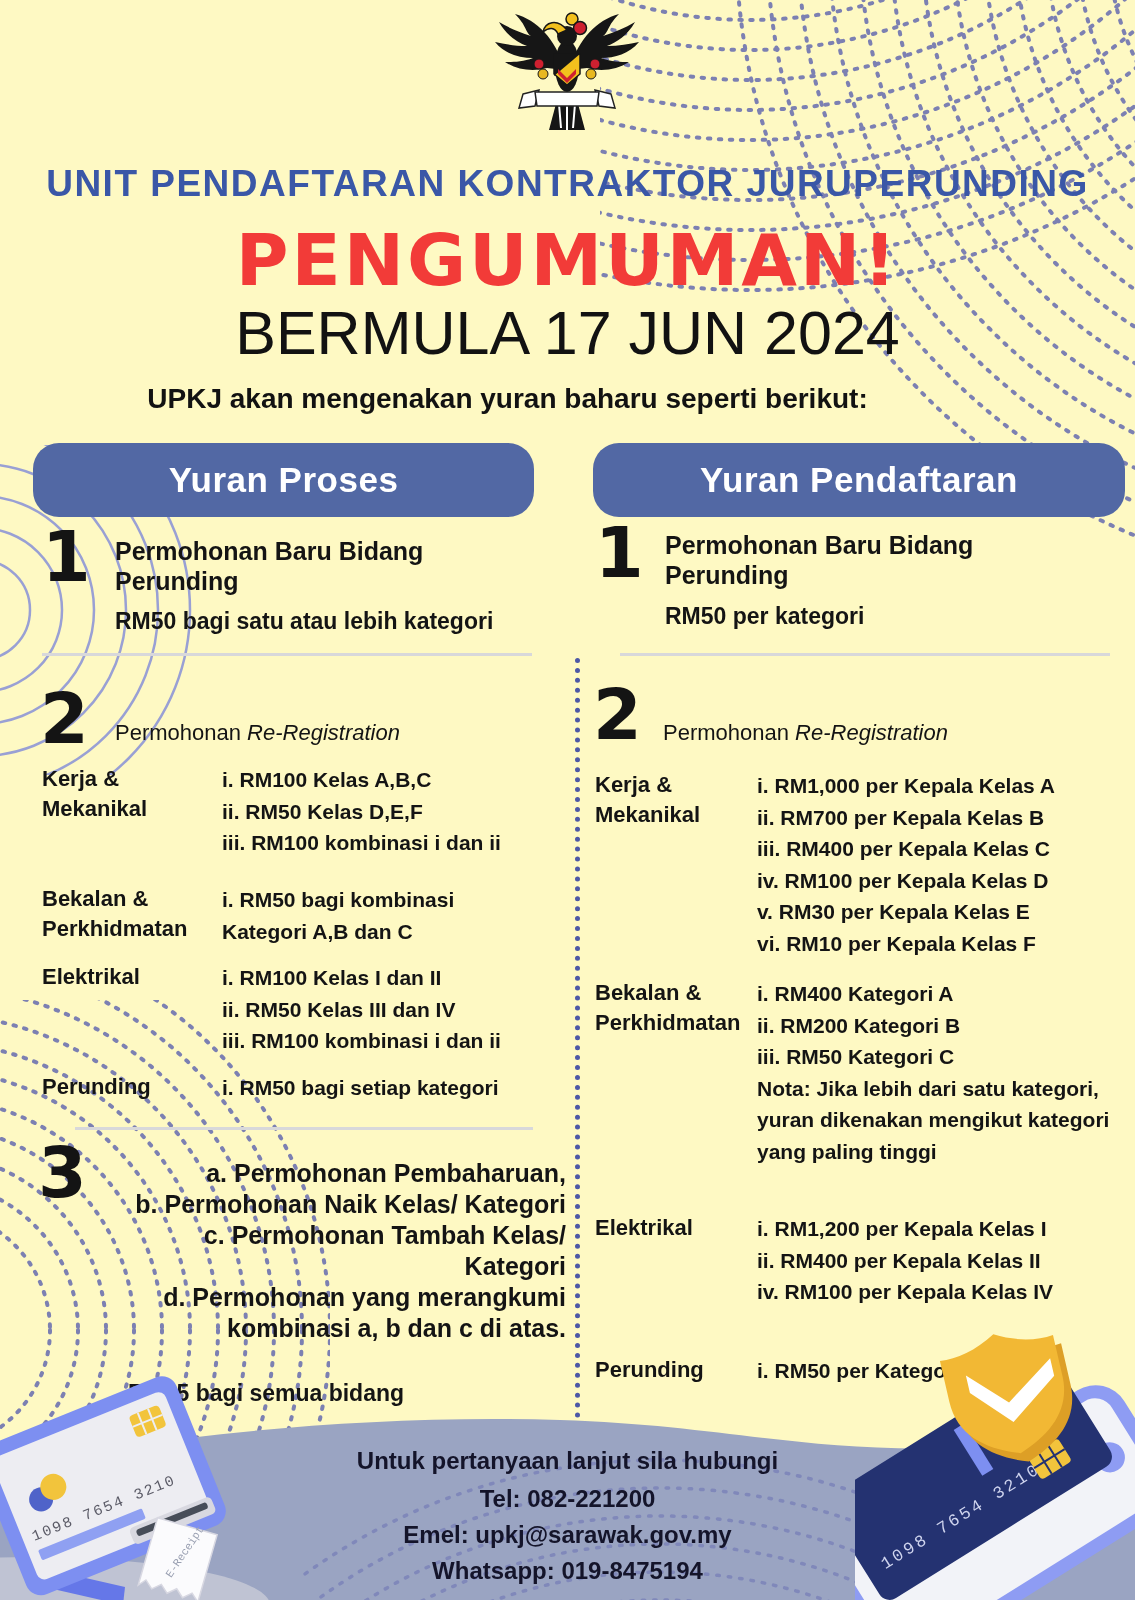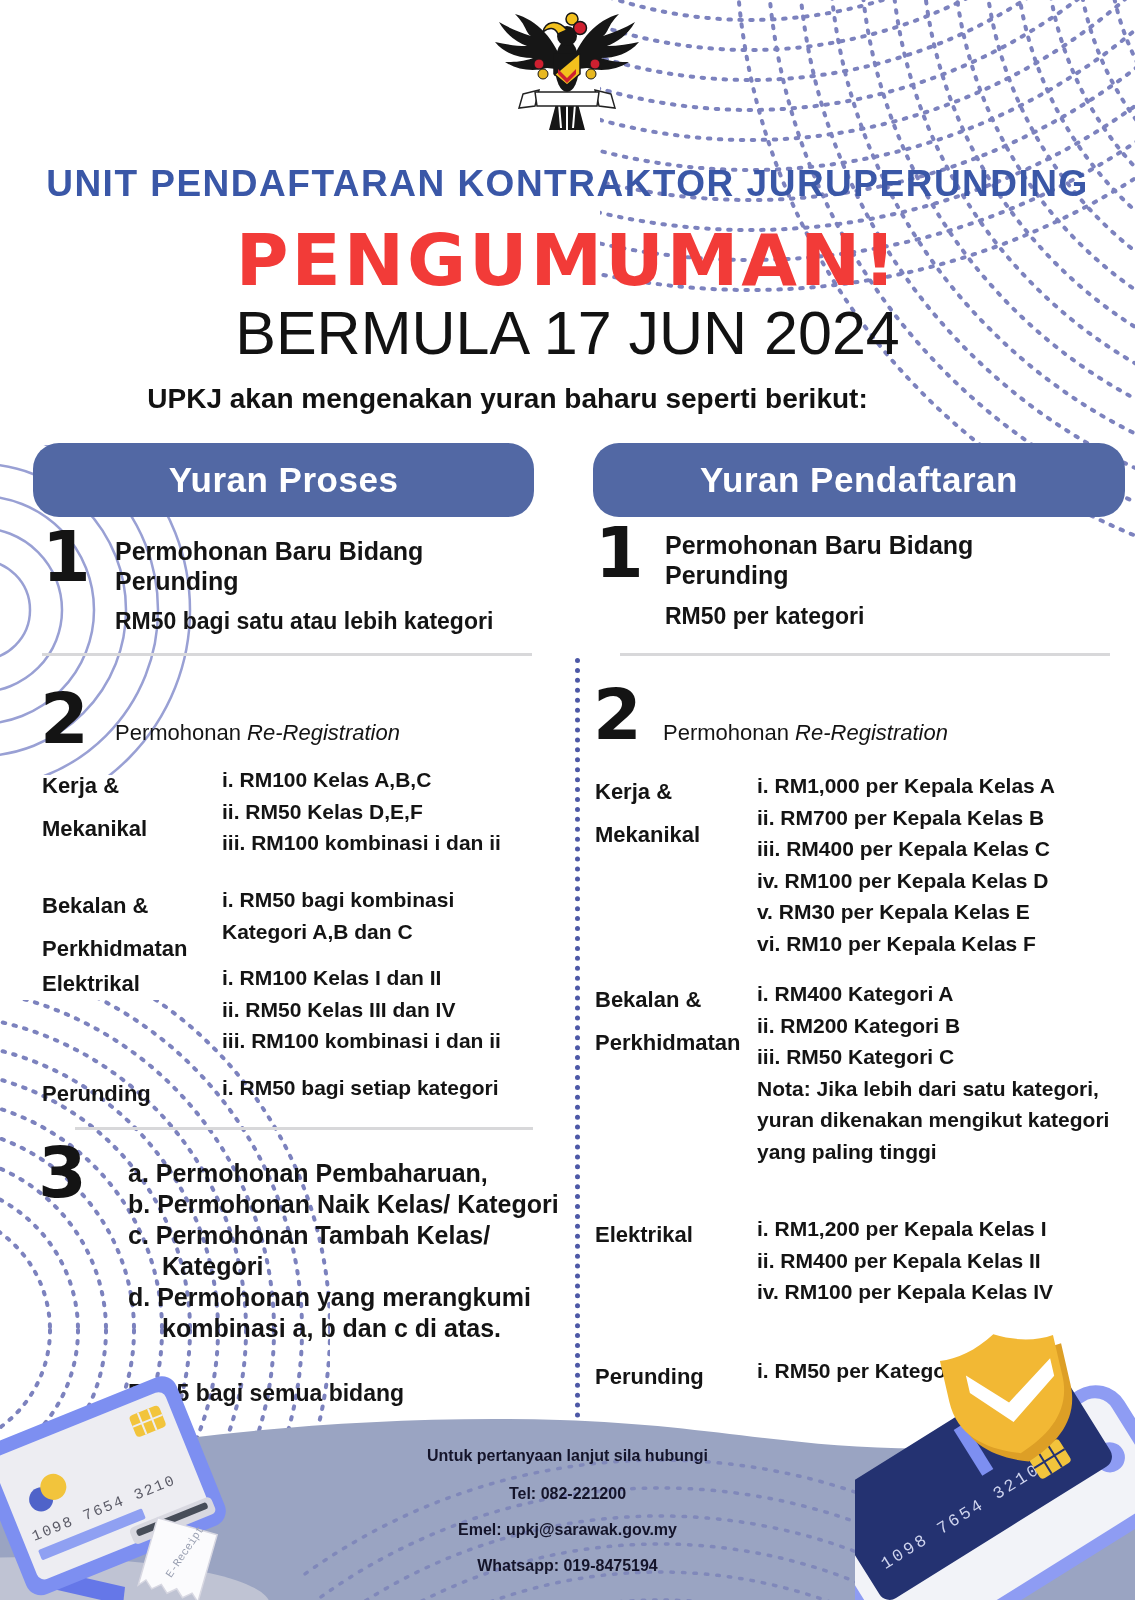--- a/index.html
+++ b/index.html
@@ -1,18 +1,18 @@
 <!DOCTYPE html>
 <html style="--band_blue: #5268a4; --org_blue: #3a57a7; --alert_red: #f23b38; --footer_band: #9aa4c2; --dots_indigo: #5c63ae; --card_navy: #243271; --periwinkle: #7d8ff1; --accent_yellow: #f2c43c;"><head>
 <meta charset="utf-8">
 <style>
   html,body{margin:0;padding:0;background:#e8e8ea;}
   #poster{
     position:relative;width:1135px;height:1600px;margin:0 auto;
-    background:#ffffff;overflow:hidden;
+    background:#fef9c3;overflow:hidden;
     font-family:"Liberation Sans","DejaVu Sans",sans-serif;
     color:#111;
   }
   .abs{position:absolute;}
   svg{display:block;}
   
   .org-title{
     left:0;top:163px;width:1135px;text-align:center;
     font-size:37px;font-weight:700;letter-spacing:1.5px;
     color:var(--org_blue);
@@ -41,34 +41,34 @@
   .big-num{
     font-family:"DejaVu Sans",sans-serif;
     font-size:70px;font-weight:700;line-height:1;color:#141414;
   }
   .sec-title{font-size:25px;font-weight:700;line-height:30px;color:#141414;}
   .sec-title2{font-size:22px;font-weight:400;color:#141414;}
   .sec-title2 .ital{font-style:italic;}
   .fee-text{font-size:23px;font-weight:700;color:#141414;}
   .hline{background:#d8d8da;height:3px;}
   .fee-row{display:flex;}
-  .fee-label{font-size:22px;font-weight:700;line-height:43px;color:#141414;flex:0 0 auto;}
+  .fee-label{font-size:22px;font-weight:700;line-height:30px;color:#141414;flex:0 0 auto;}
   .fee-lines{flex:0 0 auto;}
   .fee-line{font-size:21px;font-weight:700;line-height:31.5px;color:#141414;white-space:nowrap;}
   .fee-line.wrap{white-space:normal;}
-  .list3{width:438px;}
+  .list3{width:438px;text-align:right;}
   .list3 .li{
     font-size:25px;font-weight:700;line-height:31px;color:#141414;
     padding-left:34px;text-indent:-34px;
   }
   .vdivider{
     border-left:5px dotted #4d58a6;width:0;
   }
   
-  .footer-text{width:1135px;text-align:center;font-size:16px;font-weight:700;color:#14142a;}
+  .footer-text{width:1135px;text-align:center;font-size:24px;font-weight:700;color:#14142a;}
   .mono{font-family:"Liberation Mono","DejaVu Sans Mono",monospace;}
 </style>
 </head>
 <body>
 
 <div id="poster">
 
   <svg class="abs" style="left:600px;top:0;" width="535" height="800" viewBox="0 0 535 800">
     <g stroke="#5c63ae" fill="none" stroke-width="4" stroke-dasharray="2.5 8.5" stroke-linecap="round" opacity="0.8">
       <circle cx="780" cy="-60" r="210"></circle>

